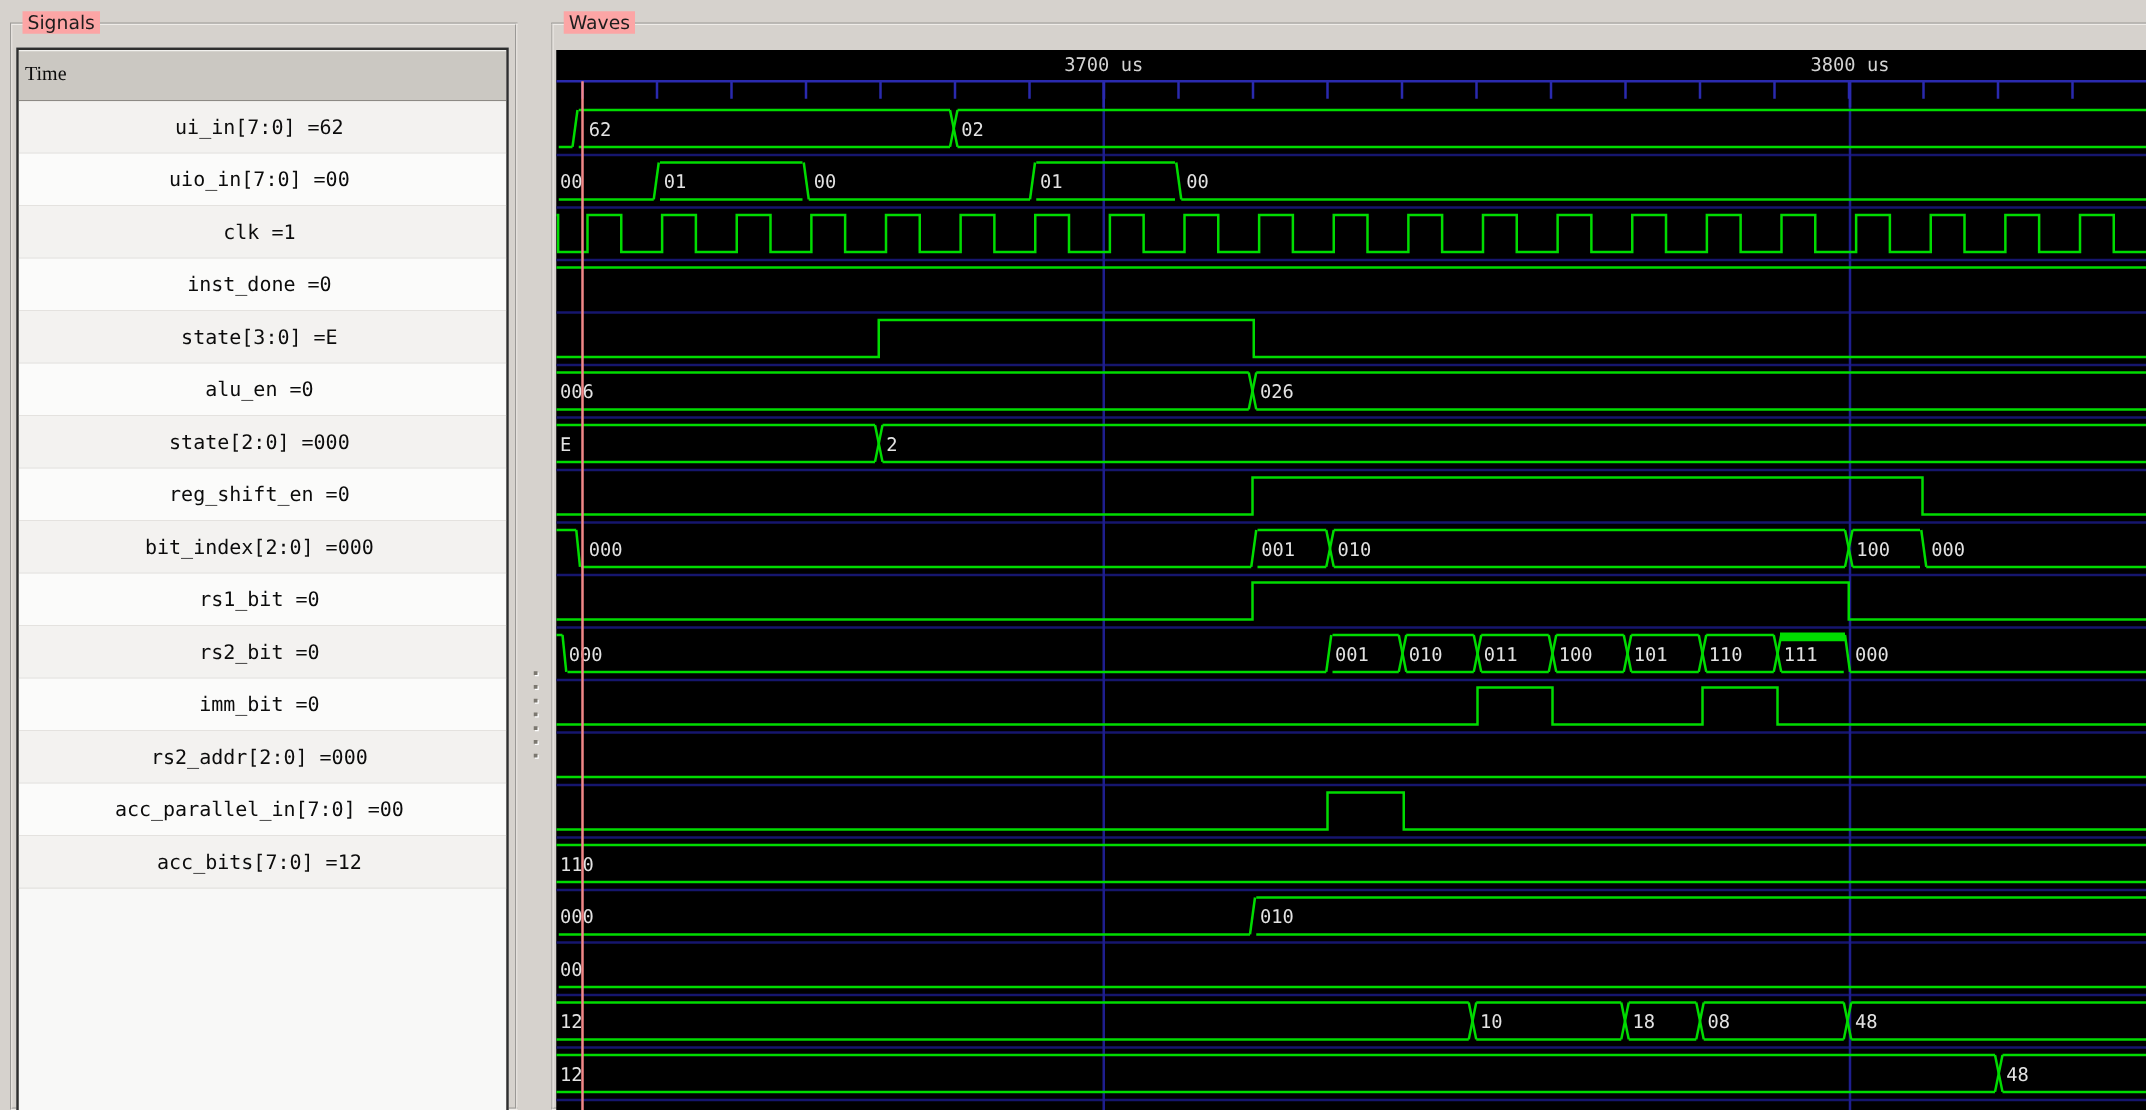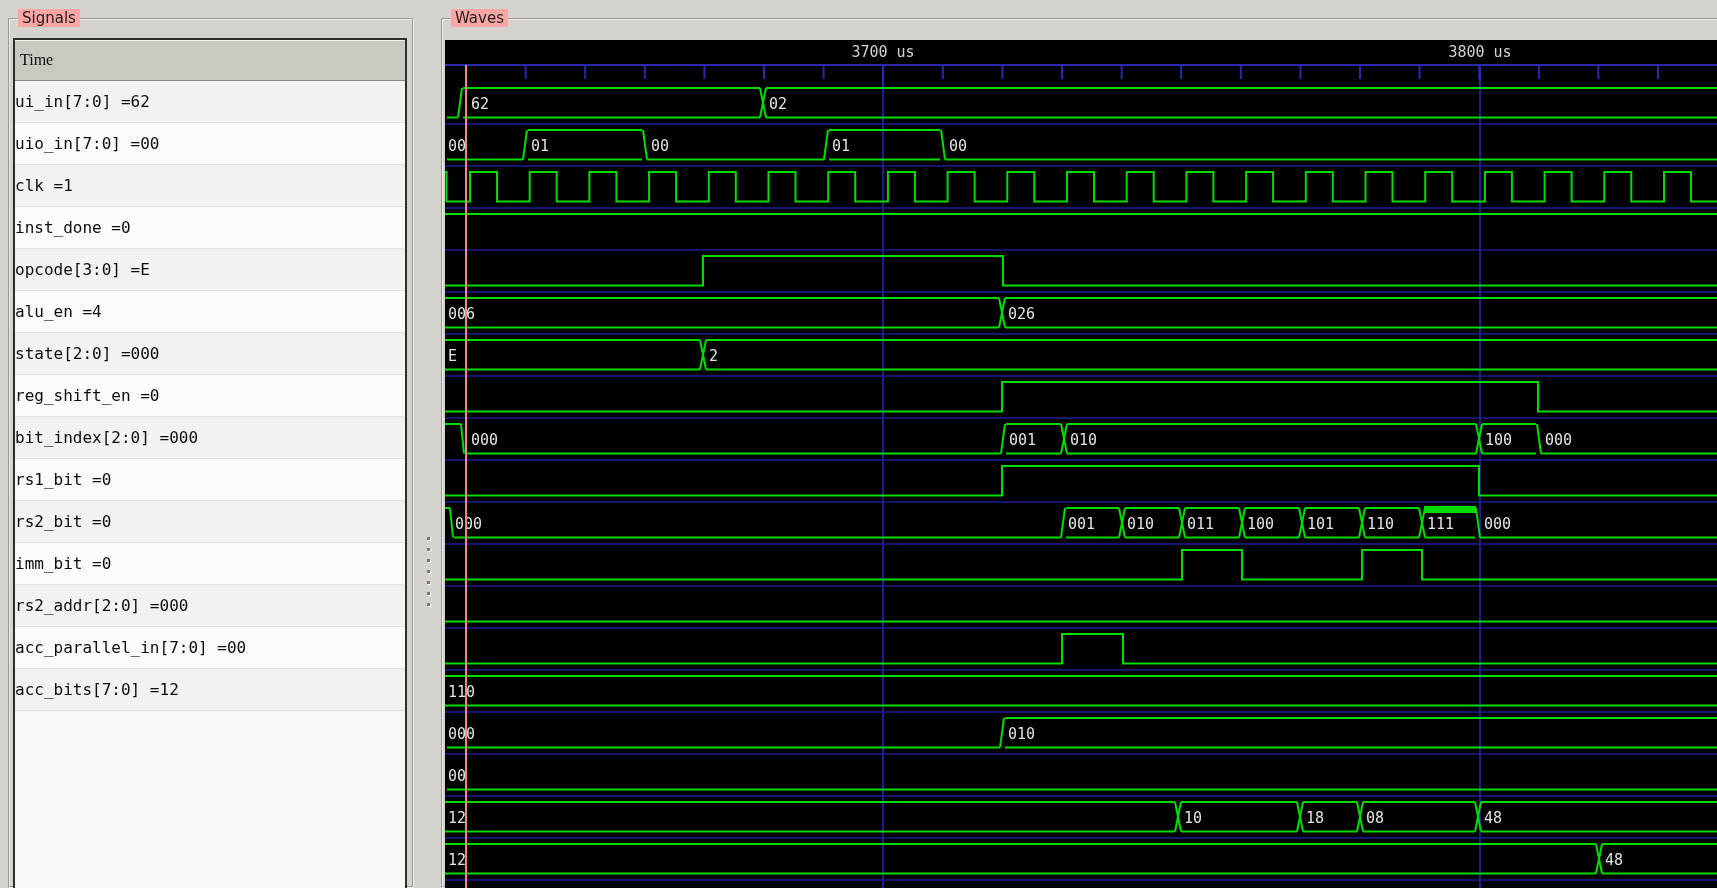--- a/index.html
+++ b/index.html
@@ -21,21 +21,21 @@
     background:#f8f8f7;border:2px solid #2e2e2e;overflow:hidden;
   }
   #time-header{
     height:40px;line-height:40px;background:#cbc8c2;
     border-bottom:1px solid #8d8a85;box-shadow:inset 0 1px 0 #f2f1ee;
     color:#0c0c0c;font-family:Liberation Serif, serif;font-size:16px;
     padding-left:5px;
   }
   .sig-row{
     height:41px;line-height:41px;border-bottom:1px solid #e4e2df;
-    text-align:left;padding-right:5px;
+    text-align:center;padding-right:5px;
     color:#0c0c0c;font-family:"DejaVu Sans Mono", monospace;font-size:16px;
     white-space:nowrap;overflow:hidden;
   }
   .sig-row:nth-child(odd){background:#f3f2f0;}
   .sig-row:nth-child(even){background:#fbfbfa;}
   #gutter{
     position:absolute;left:419px;top:38px;width:20px;height:848px;
   }
   #grip{
     position:absolute;left:7px;top:460px;width:6px;height:112px;
@@ -59,22 +59,22 @@
   <span class="frame-label">Signals</span>
 </div>
 
 <div id="signal-list">
   <div id="time-header">Time</div>
   <div id="sig-rows">
       <div class="sig-row">ui_in[7:0] =62</div>
       <div class="sig-row">uio_in[7:0] =00</div>
       <div class="sig-row">clk =1</div>
       <div class="sig-row">inst_done =0</div>
-      <div class="sig-row">opcode[3:0] =E</div>
-      <div class="sig-row">alu_en =4</div>
+      <div class="sig-row">state[3:0] =E</div>
+      <div class="sig-row">alu_en =0</div>
       <div class="sig-row">state[2:0] =000</div>
       <div class="sig-row">reg_shift_en =0</div>
       <div class="sig-row">bit_index[2:0] =000</div>
       <div class="sig-row">rs1_bit =0</div>
       <div class="sig-row">rs2_bit =0</div>
       <div class="sig-row">imm_bit =0</div>
       <div class="sig-row">rs2_addr[2:0] =000</div>
       <div class="sig-row">acc_parallel_in[7:0] =00</div>
       <div class="sig-row">acc_bits[7:0] =12</div>
     </div>

